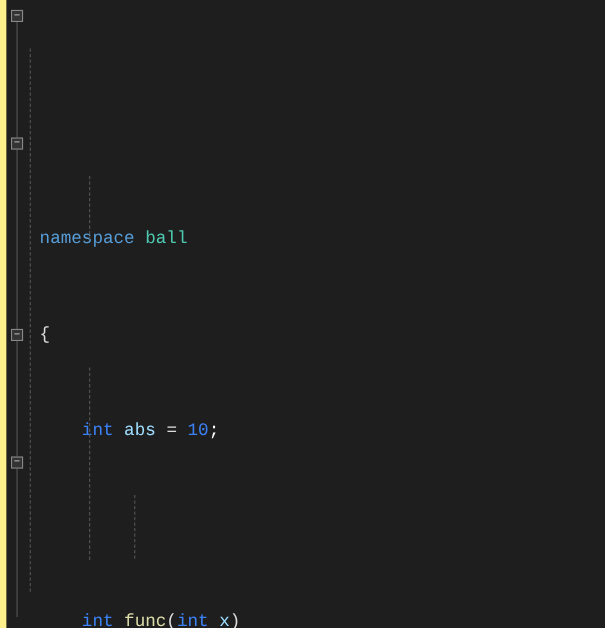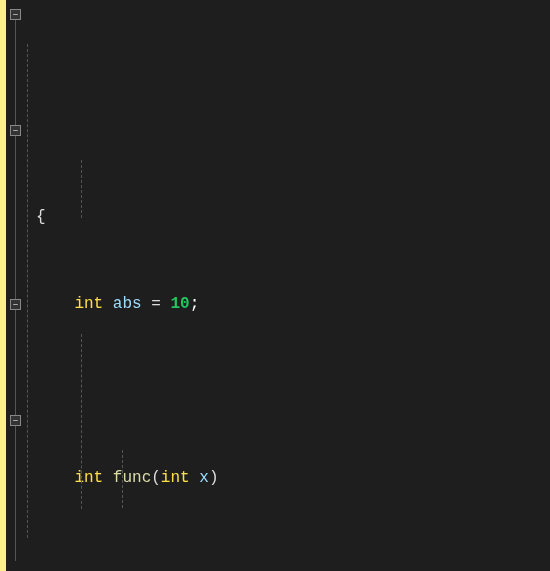--- a/index.html
+++ b/index.html
@@ -56,24 +56,24 @@
   }
   .code {
     flex: 1;
     position: relative;
     color: #dcdcdc;
     white-space: pre;
     padding-left: 4px;
   }
   .line { height: 29px; white-space: pre; }
   .kw   { color: #569cd6; }
-  .type { color: #fde047; text-align: center; }
+  .type { color: #3b82f6; text-align: center; }
   .ns   { color: #4ec9b0; }
   .fn   { color: #dcdcaa; }
-  .num  { color: #22c55e; font-weight: bold; }
+  .num  { color: #3b82f6; }
   .pn   { color: #dcdcdc; }
   .id   { color: #9cdcfe; text-align: right; }
   .op   { color: #dcdcdc; }
   .sc   { color: #fff; }
   .br   { color: #dcdcdc; }
 </style>
 </head>
 <body>
 
 <div class="editor">
@@ -91,20 +91,21 @@
 
     <div class="ind" style="left:21px; top:44px; height:494px;"></div>
   </div>
 
   <div class="code">
     
     <div class="ind" style="left:49px; top:160px; height:58px;"></div>
     <div class="ind" style="left:49px; top:334px; height:175px;"></div>
     <div class="ind" style="left:90px; top:450px; height:58px;"></div>
 
+    <div class="line"><span class="kw">namespace</span> <span class="ns">ball</span></div>
     <div class="line"><span class="br">{</span></div>
     <div class="line">    <span class="type">int</span> <span class="id">abs</span> <span class="op">=</span> <span class="num">10</span><span class="sc">;</span></div>
     <div class="line"> </div>
     <div class="line">    <span class="type">int</span> <span class="fn">func</span><span class="pn">(</span><span class="type">int</span> <span class="id">x</span><span class="pn">)</span></div>
     
     
     
     
     
     

